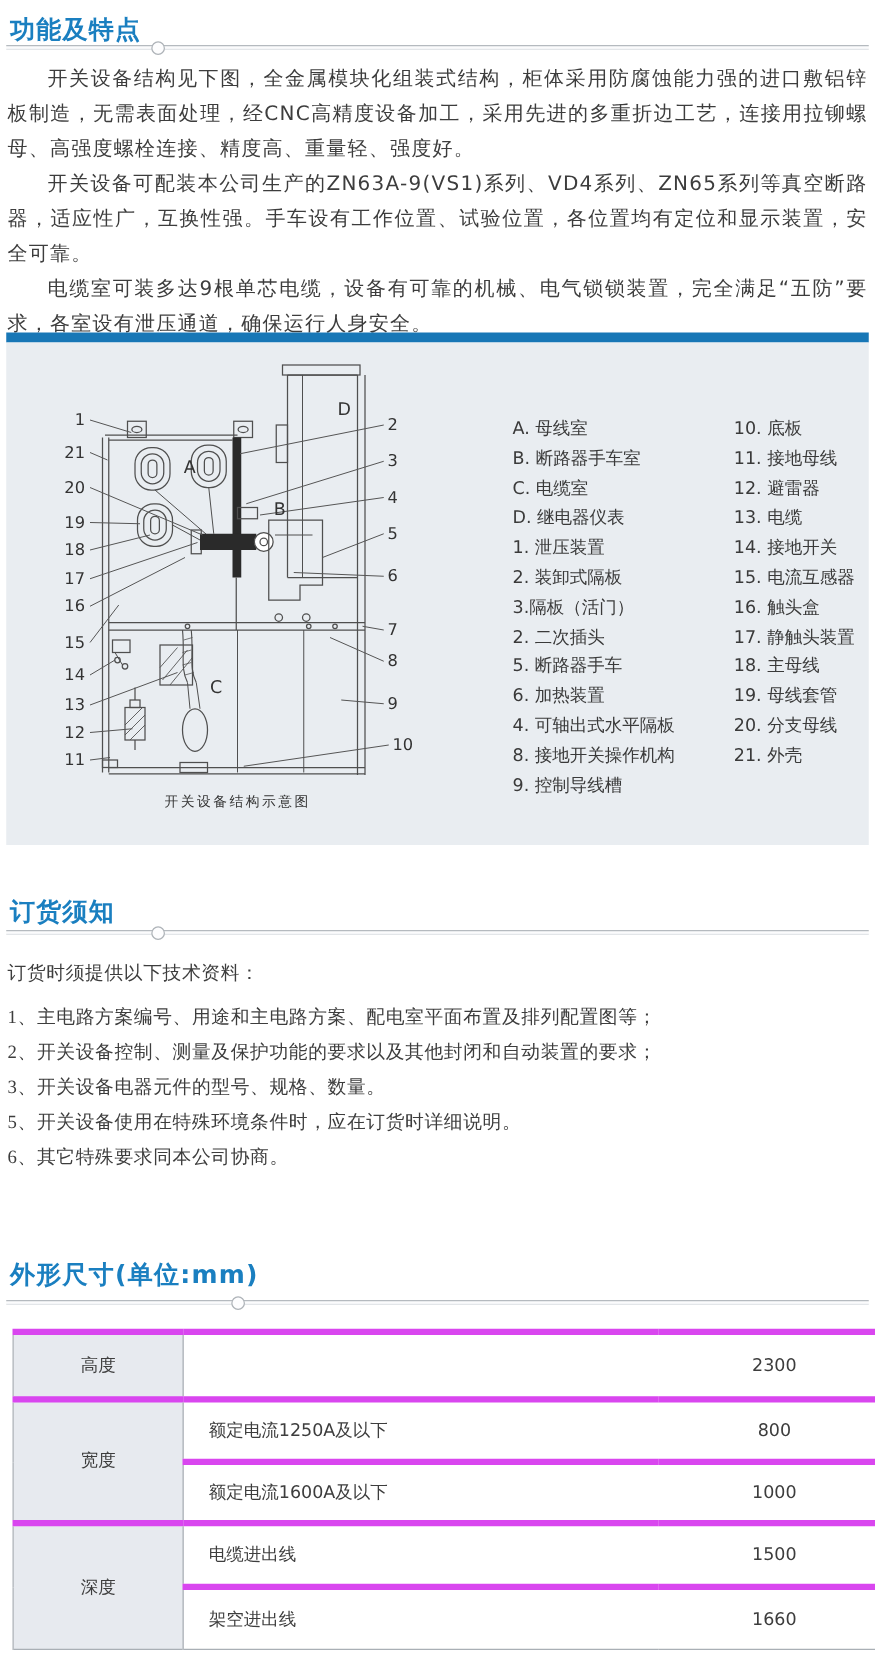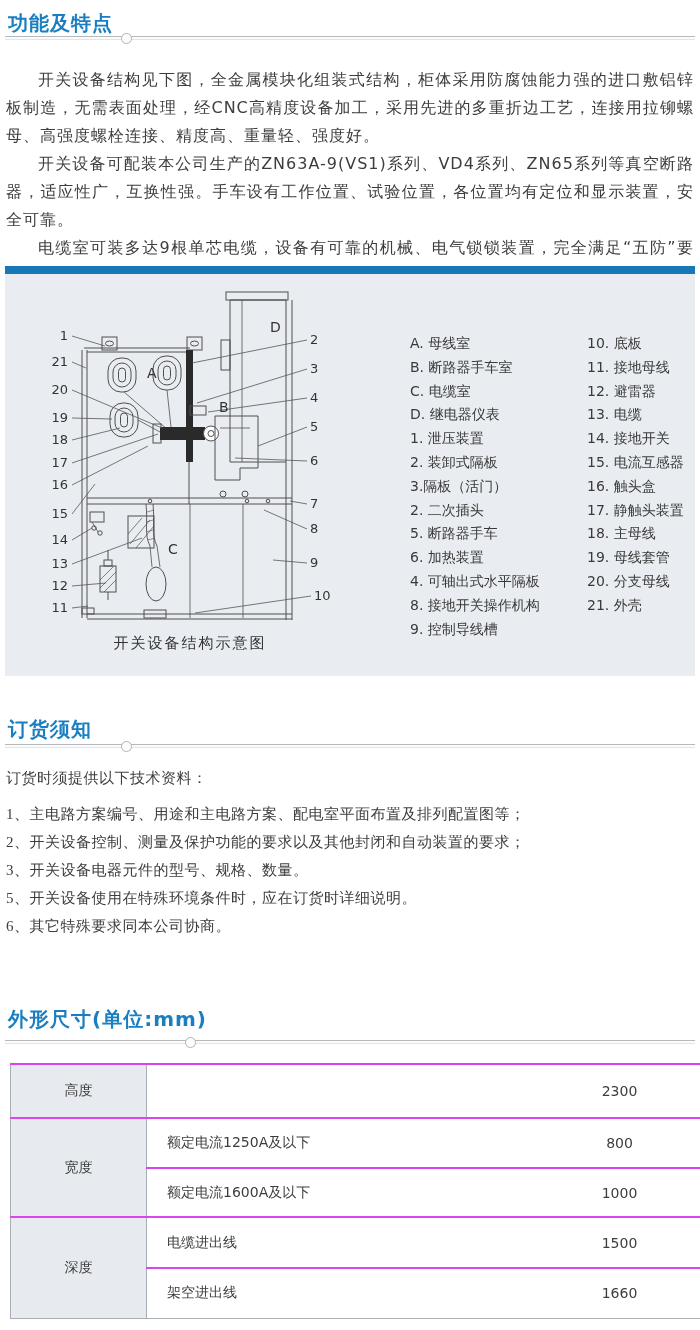--- a/index.html
+++ b/index.html
@@ -22,56 +22,56 @@
   }
   .body-text p{
     margin:0;font-size:16px;line-height:28px;letter-spacing:1px;
     text-indent:2em;text-align:justify;color:#3d3d3d;
   }
   #blue-bar{left:5px;top:266px;width:690px;height:8px;background:#1877b6;}
   #diagram-panel{left:5px;top:274px;width:690px;height:402px;background:#e9edf1;}
   #structure-svg{position:absolute;left:35px;top:14px;width:300px;height:375px;}
   .diagram-caption{
     position:absolute;left:70px;top:360px;width:230px;text-align:center;
-    font-size:15px;letter-spacing:2px;color:#333;
+    font-size:11px;letter-spacing:2px;color:#333;
   }
   .legend{
     position:absolute;top:46px;margin:12px;padding:0;list-style:none;
     font-size:14px;color:#3a3a3a;
   }
   .legend li{height:23.8px;line-height:23.8px;white-space:nowrap;}
   #legend-col1{left:393px;width:175px;}
   #legend-col2{left:570px;width:120px;}
   .ordering-text{font-size:15px;letter-spacing:0.5px;color:#3d3d3d;}
   .ordering-text p{margin:0 0 12px 0;line-height:24px;}
   .ordering-text ol{margin:0;padding:0;list-style:none;}
   .ordering-text li{line-height:24px;margin-bottom:4px;padding-left:2em;text-indent:-2em;font-family:Liberation Serif, serif;}
   #dim-table{border-collapse:collapse;table-layout:fixed;width:680px;border-bottom:1px solid #a9afb5;}
   #dim-table td{
-    border-top:2px solid #d946ef;font-size:14px;color:#3d3d3d;padding:0;vertical-align:middle;
+    border-top:5px solid #d946ef;font-size:14px;color:#3d3d3d;padding:0;vertical-align:middle;
   }
   #dim-table td.group{
     background:#e7eaef;text-align:center;width:135px;
     border-left:1px solid #a9afb5;border-right:1px solid #a9afb5;
   }
   #dim-table td.sub{width:360px;text-align:left;padding-left:20px;}
   #dim-table td.val{width:185px;text-align:center;}
   svg text{font-size:13px;fill:#333;}
   svg .lbl{font-size:13px;fill:#333;}
   svg .room{font-size:14px;fill:#333;}
 </style>
 </head>
 <body>
 
 <div class="abs sec-heading" style="left:8px;top:10px;">功能及特点</div>
 <div class="rule" style="top:36px;">
   <span class="knob" style="left:116px;"></span>
 </div>
 
-<div class="abs body-text" style="left:6px;top:66px;width:688px;">
+<div class="abs body-text" style="left:6px;top:49px;width:688px;">
   <p>开关设备结构见下图，全金属模块化组装式结构，柜体采用防腐蚀能力强的进口敷铝锌板制造，无需表面处理，经CNC高精度设备加工，采用先进的多重折边工艺，连接用拉铆螺母、高强度螺栓连接、精度高、重量轻、强度好。</p>
   <p>开关设备可配装本公司生产的ZN63A-9(VS1)系列、VD4系列、ZN65系列等真空断路器，适应性广，互换性强。手车设有工作位置、试验位置，各位置均有定位和显示装置，安全可靠。</p>
   <p>电缆室可装多达9根单芯电缆，设备有可靠的机械、电气锁锁装置，完全满足“五防”要求，各室设有泄压通道，确保运行人身安全。</p>
 </div>
 
 <div class="abs" id="blue-bar"></div>
 <div class="abs" id="diagram-panel">
 
   <svg id="structure-svg" viewBox="0 0 300 375">
     <g stroke="#4f4f4f" stroke-width="1" fill="none">

